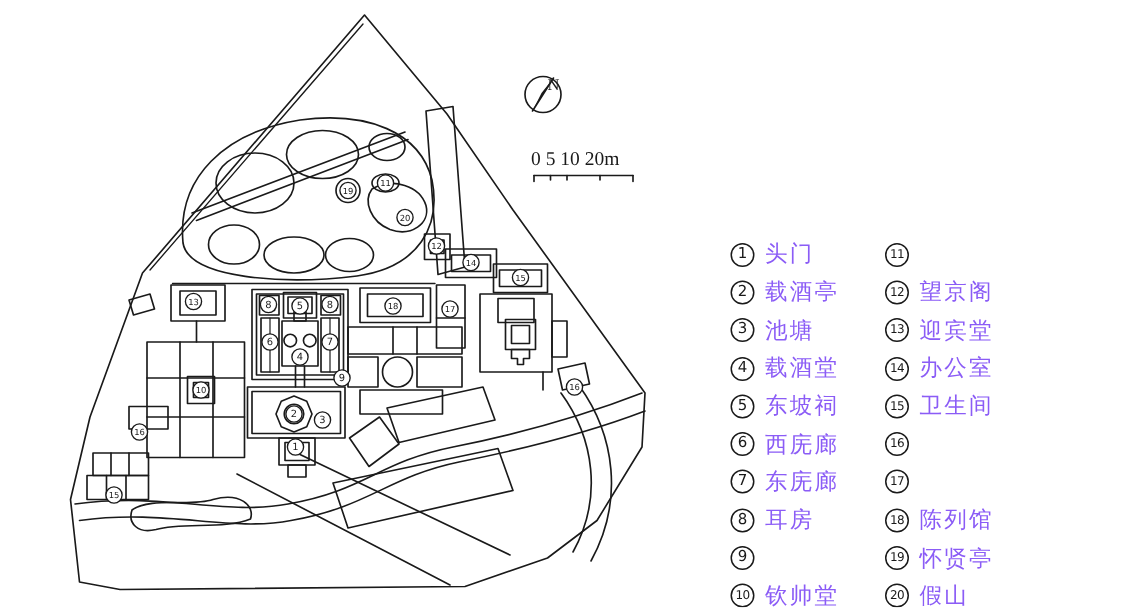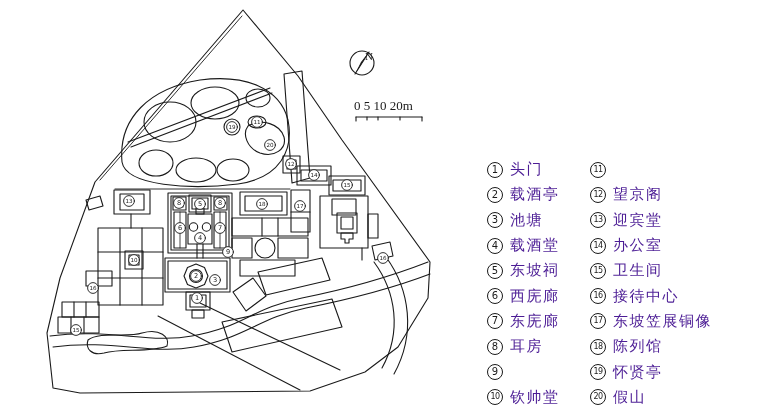--- a/index.html
+++ b/index.html
@@ -11,21 +11,21 @@
   .ln-svg{font-family:"DejaVu Sans",sans-serif;}
   
   #legend{position:absolute;left:487px;top:157px;display:flex;}
   .legend-col{display:flex;flex-direction:column;}
   .legend-col.first{width:103px;}
   .legend-item{display:flex;align-items:center;height:25.3px;white-space:nowrap;}
   .lnum{box-sizing:border-box;width:16px;height:16px;border:1.3px solid #1a1a1a;border-radius:50%;
         display:inline-flex;align-items:center;justify-content:center;flex-shrink:0;
         font-family:"DejaVu Sans",sans-serif;font-size:10px;line-height:1;margin-right:7px;color:#1a1a1a;}
   .lnum.two{font-size:8px;letter-spacing:-0.5px;}
-  .ltext{font-size:15px;letter-spacing:1.5px;color:#4c1d95;}
+  .ltext{font-size:15px;letter-spacing:1.5px;color:#8b5cf6;}
 </style>
 </head>
 <body>
 
 <div id="canvas">
 
   <div id="map-figure">
     <svg width="470" height="405" viewBox="0 0 470 405">
       <g stroke="#1a1a1a" fill="none" stroke-width="1.1" stroke-linejoin="round" stroke-linecap="round">
 
@@ -250,25 +250,23 @@
         <div class="legend-item">
           <span class="lnum two">14</span>
           <span class="ltext">办公室</span>
         </div>
         <div class="legend-item">
           <span class="lnum two">15</span>
           <span class="ltext">卫生间</span>
         </div>
         <div class="legend-item">
           <span class="lnum two">16</span>
-          <span class="ltext">接待中心</span>
         </div>
         <div class="legend-item">
           <span class="lnum two">17</span>
-          <span class="ltext">东坡笠展铜像</span>
         </div>
         <div class="legend-item">
           <span class="lnum two">18</span>
           <span class="ltext">陈列馆</span>
         </div>
         <div class="legend-item">
           <span class="lnum two">19</span>
           <span class="ltext">怀贤亭</span>
         </div>
         <div class="legend-item">

